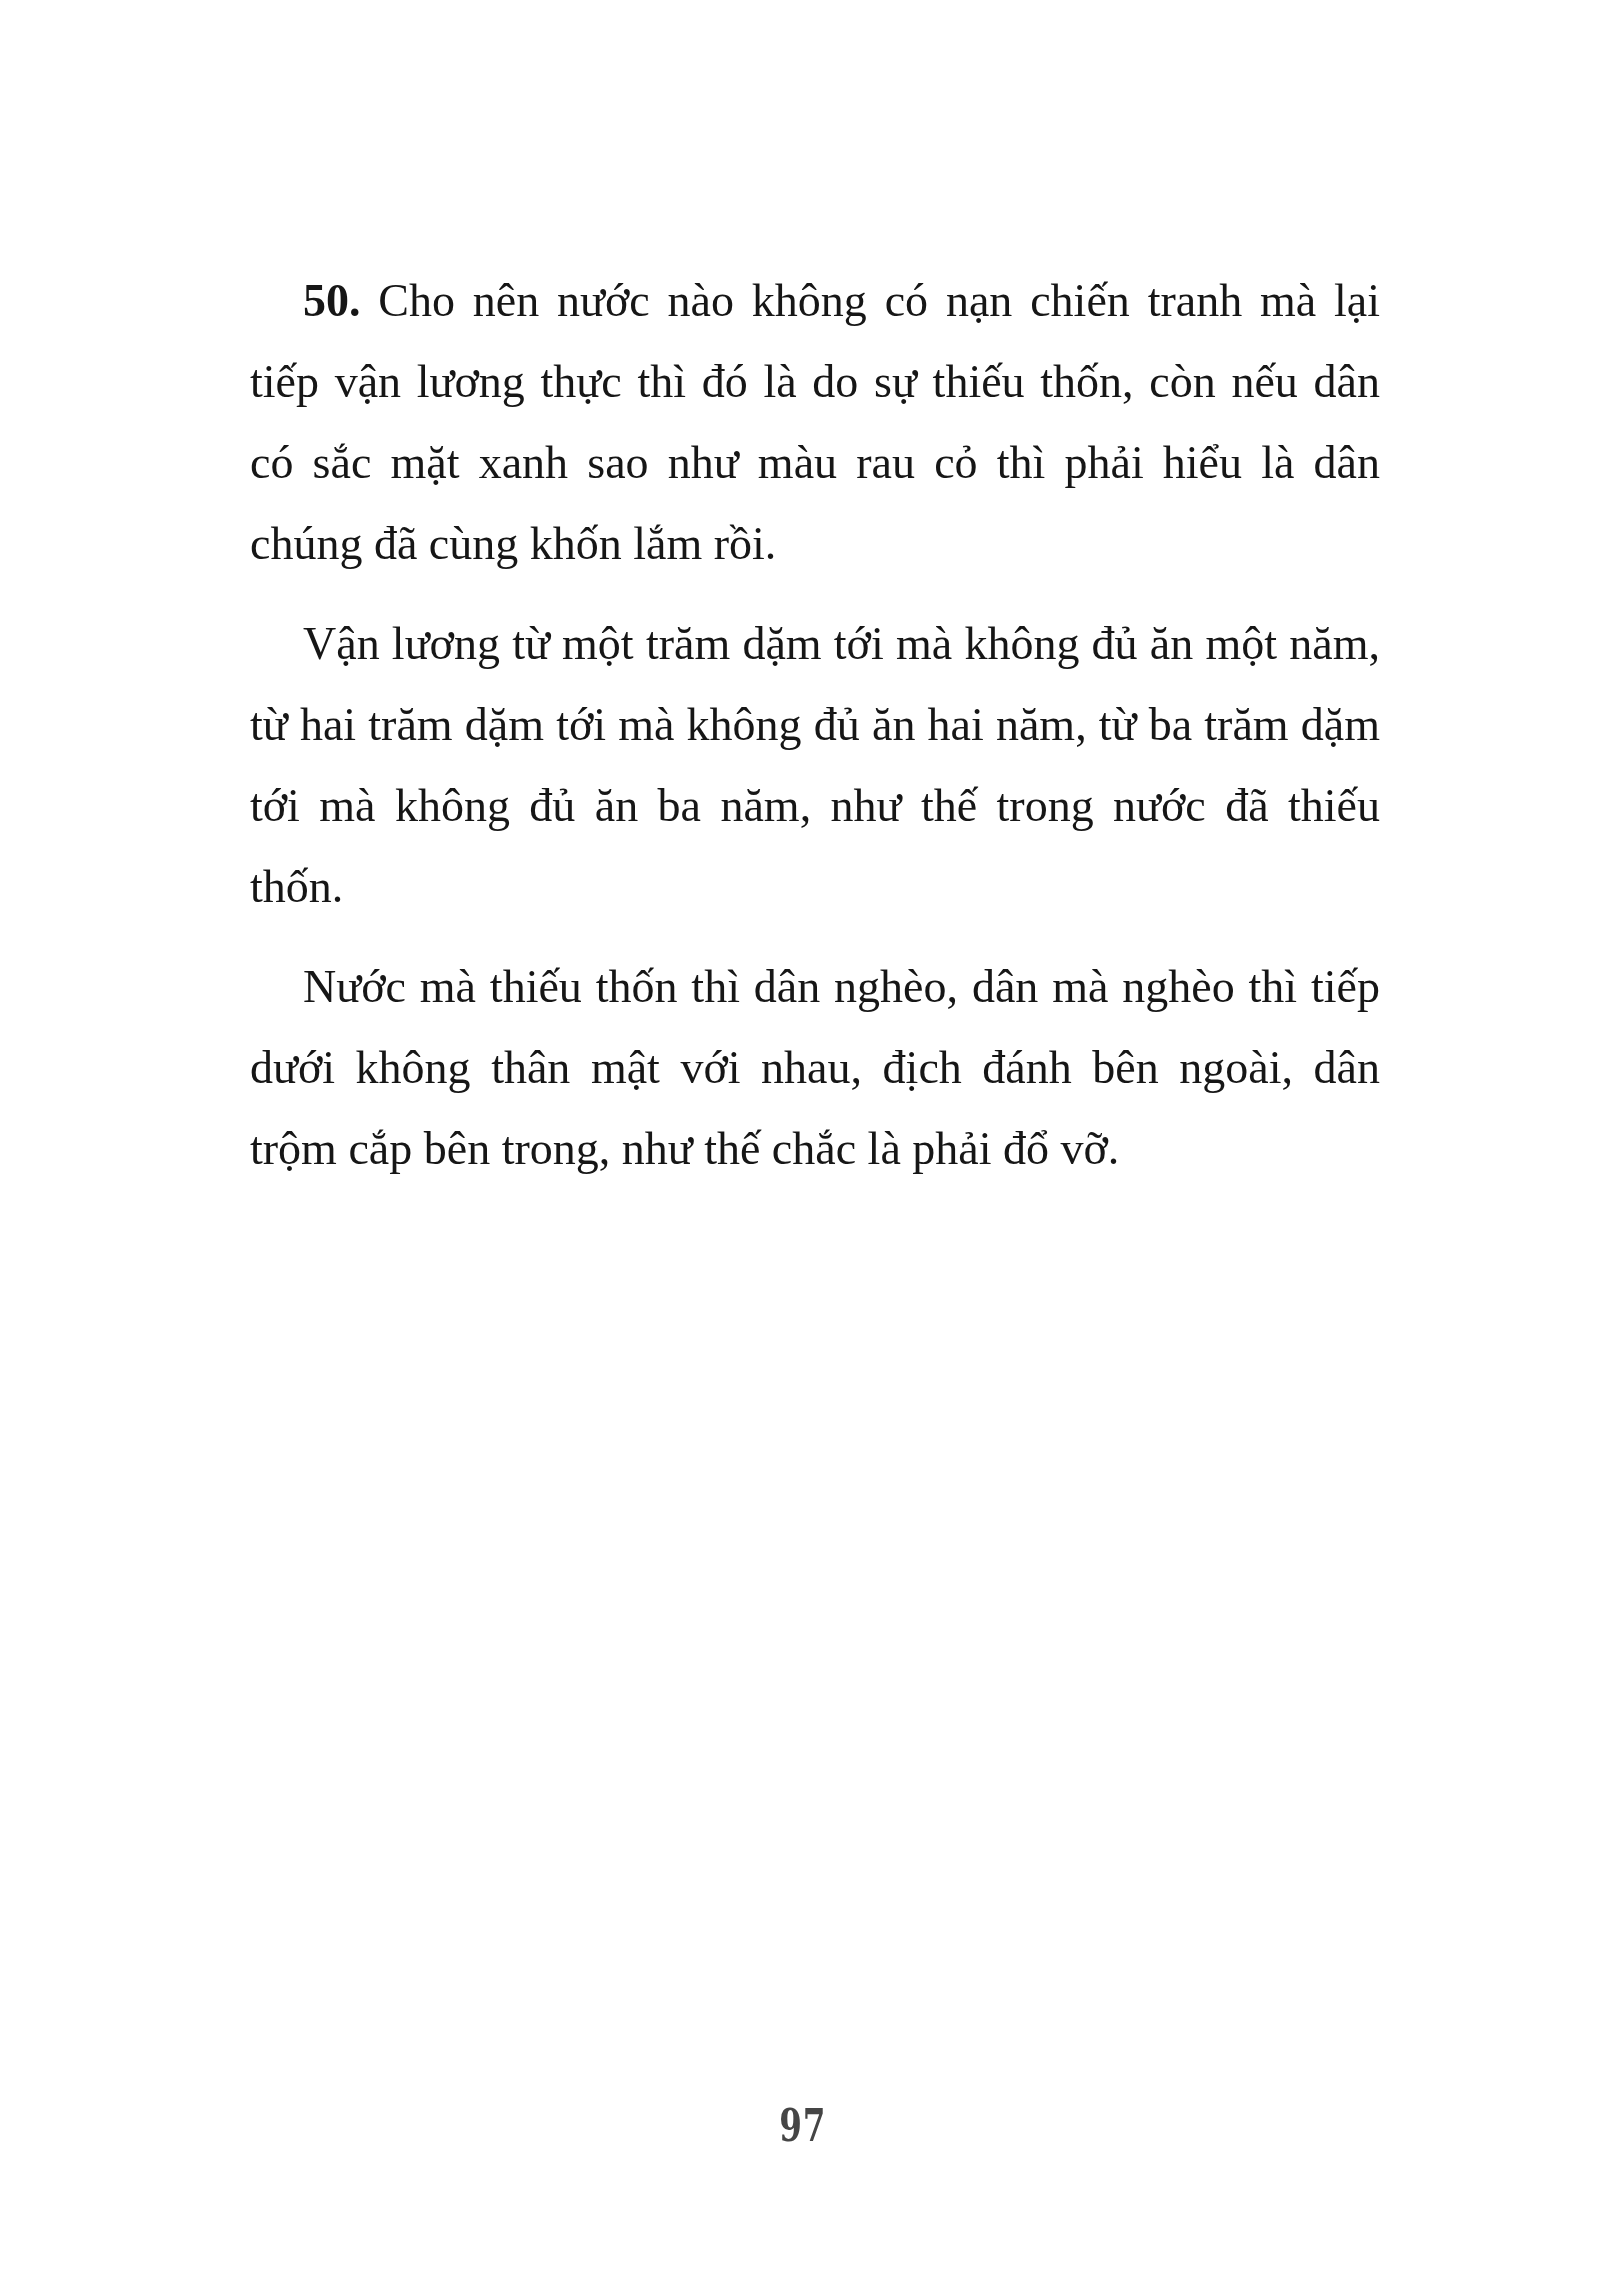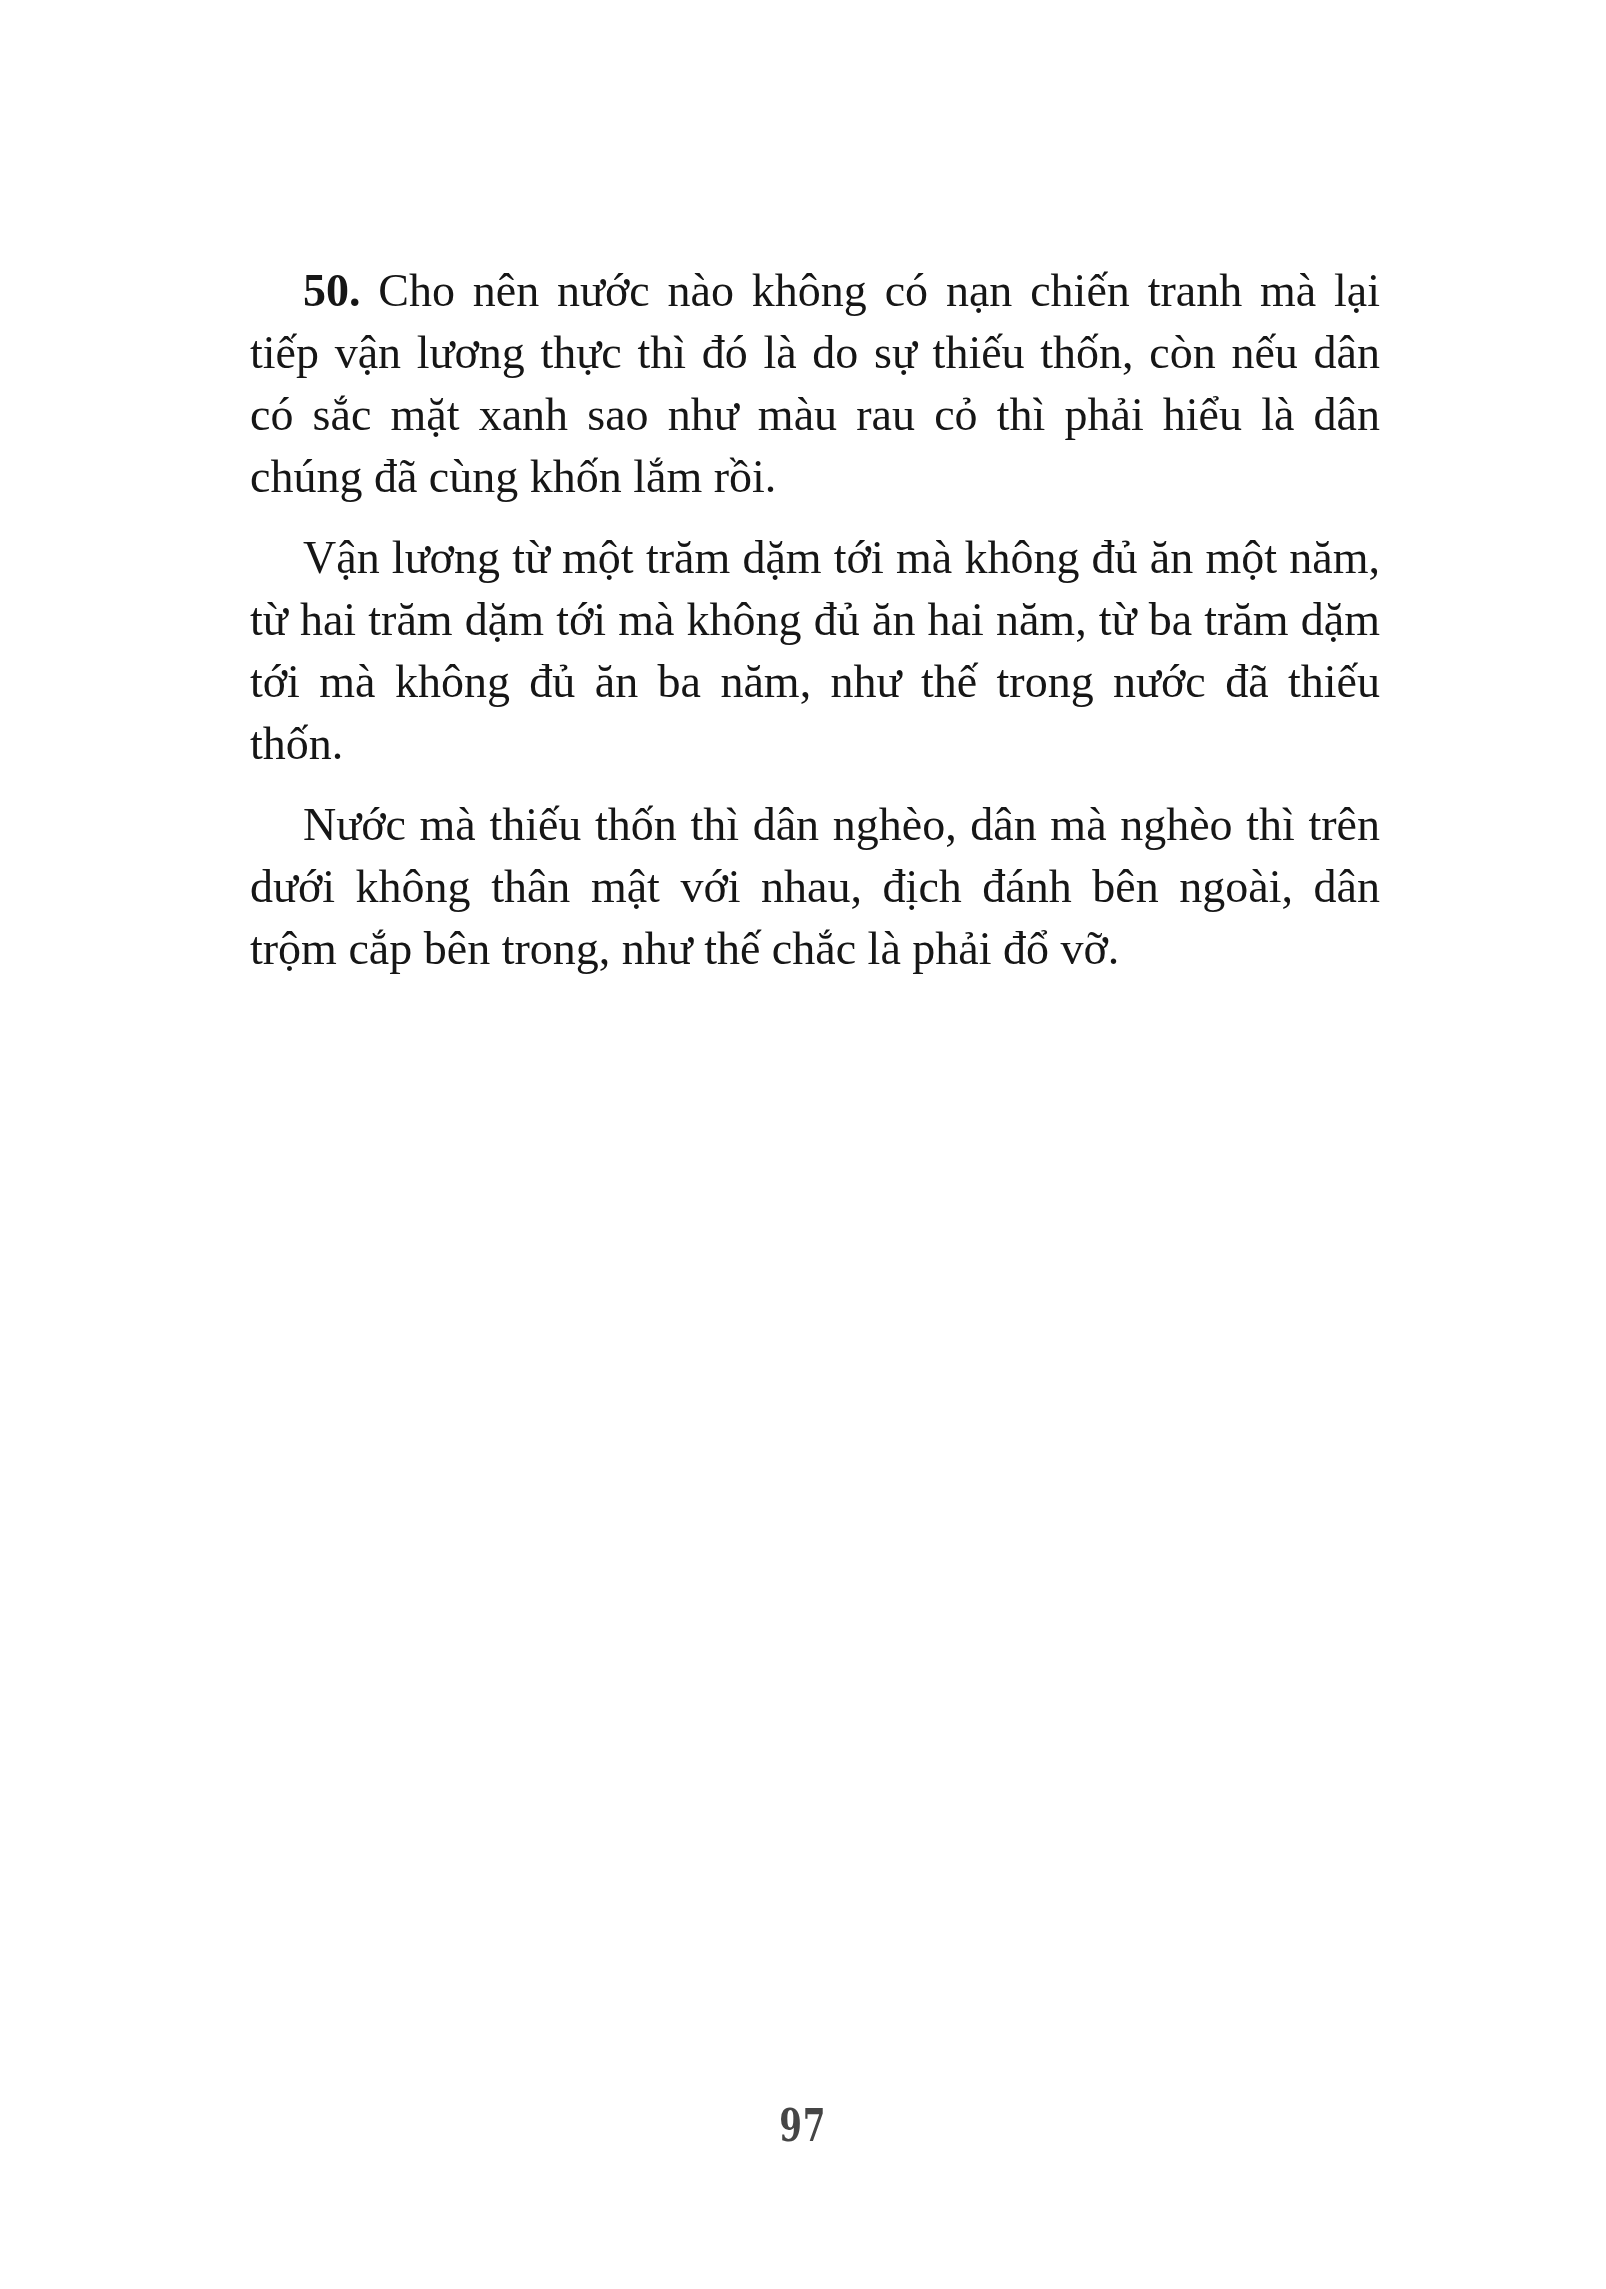--- a/index.html
+++ b/index.html
@@ -29,21 +29,21 @@
     transform: scale(0.80, 1.28);
     transform-origin: center center;
   }
   .running-header .display-text { font-size: 42px; }
   .text-block {
     position: absolute;
     top: 260px;
     left: 250px;
     width: 1130px;
     font-size: 46px;
-    line-height: 62px;
+    line-height: 81px;
     text-align: justify;
   }
   .para {
     margin: 0 0 19px 0;
     text-indent: 53px;
   }
   .section-num { font-weight: 700; }
   .page-footer {
     position: absolute;
     top: 2103px;
@@ -58,21 +58,21 @@
 
 <div class="page">
 
 
   <main class="text-block">
     <p class="para">
       <span class="section-num">50.</span>
       <span>Cho nên nước nào không có nạn chiến tranh mà lại tiếp vận lương thực thì đó là do sự thiếu thốn, còn nếu dân có sắc mặt xanh sao như màu rau cỏ thì phải hiểu là dân chúng đã cùng khốn lắm rồi.</span>
     </p>
     <p class="para">Vận lương từ một trăm dặm tới mà không đủ ăn một năm, từ hai trăm dặm tới mà không đủ ăn hai năm, từ ba trăm dặm tới mà không đủ ăn ba năm, như thế trong nước đã thiếu thốn.</p>
-    <p class="para">Nước mà thiếu thốn thì dân nghèo, dân mà nghèo thì trên dưới không thân mật với nhau, địch đánh bên ngoài, dân trộm cắp bên trong, như thế chắc là phải đổ vỡ.</p>
+    <p class="para">Nước mà thiếu thốn thì dân nghèo, dân mà nghèo thì tiếp dưới không thân mật với nhau, địch đánh bên ngoài, dân trộm cắp bên trong, như thế chắc là phải đổ vỡ.</p>
   </main>
 
   <footer class="page-footer">
     <span class="display-text">97</span>
   </footer>
 
 </div>
 
 
 </body></html>

